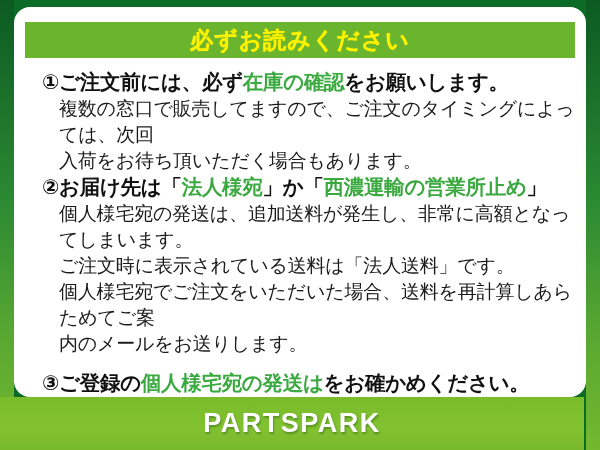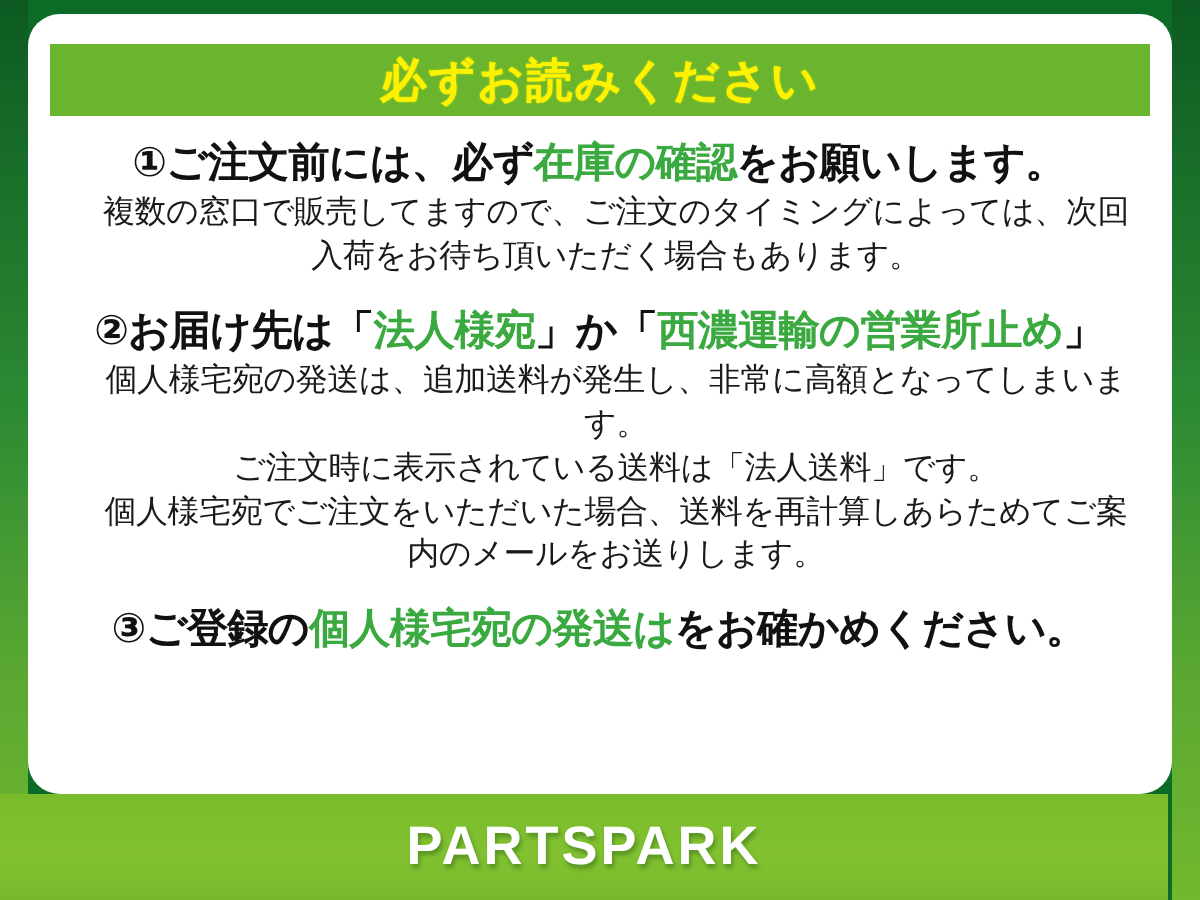--- a/index.html
+++ b/index.html
@@ -68,45 +68,44 @@
   }
 
   
   #items {
     position: absolute;
     left: 0;
     top: 62px;
     width: 572px;
   }
   .notice-item {
-    padding: 0 8px 0 7px;
-    text-align: center;
+    padding: 0 8px 0 28px;
   }
   .item-headline {
     font-size: 20.5px;
     font-weight: bold;
     color: #111111;
     line-height: 1.22;
     letter-spacing: -0.3px;
     white-space: nowrap;
   }
   .item-headline .hl {
     color: #3aa93f;
   }
   .item-body {
-    font-size: 16px;
+    font-size: 19px;
     color: #1a1a1a;
     line-height: 1.37;
     letter-spacing: -0.2px;
     margin: 2px 0 0 17px;
     white-space: pre-line;
   }
 
   #item-1 { margin-top: 0; }
-  #item-2 { margin-top: 13px; }
+  #item-2 { }
   #item-3 { margin-top: 13px; }
 
   .headline-line2 {
     margin-left: 17px;
   }
 
   
   #footer-bar {
     position: absolute;
     left: 0;

